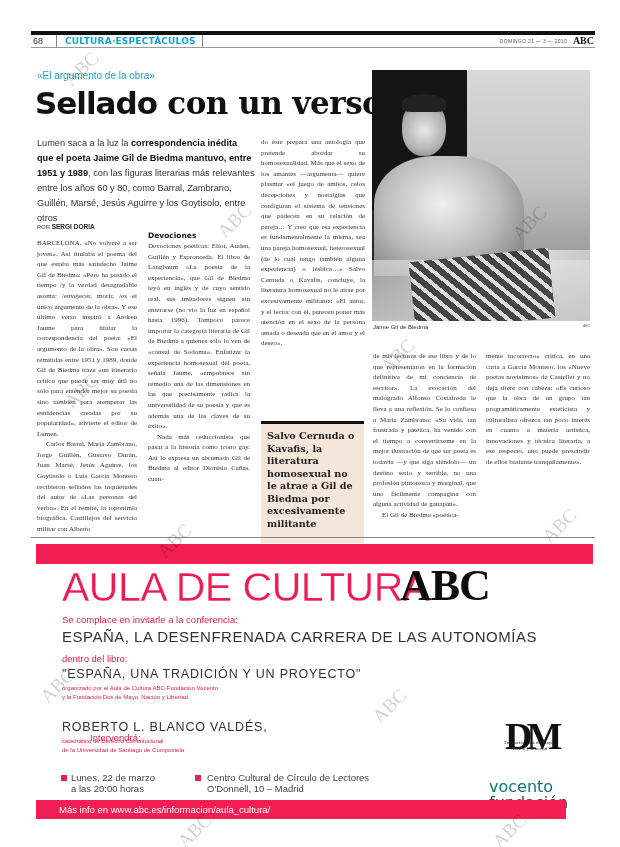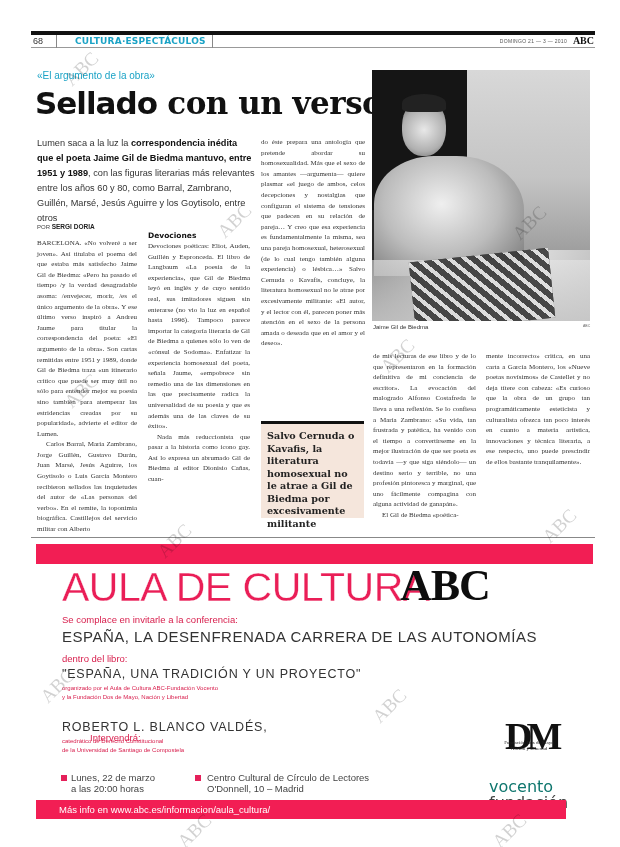--- a/index.html
+++ b/index.html
@@ -3,21 +3,21 @@
 <meta charset="utf-8">
 <style>
   * { box-sizing: border-box; margin: 0; padding: 0; }
   html, body { width: 620px; height: 847px; background: #fff; overflow: hidden; }
   body { position: relative; font-family: "DejaVu Serif", serif; color: #222; }
 
   
   .topbar { position: absolute; left: 31px; top: 31px; width: 564px; height: 4px; background: #111; }
   .header { position: absolute; left: 31px; top: 35px; width: 564px; height: 13px; border-bottom: 1px solid #999; }
   .page-num { position: absolute; left: 2px; top: 1px; font: 9px "Liberation Sans", sans-serif; color: #333; }
-  .section { position: absolute; left: 25px; top: 0; height: 13px; padding: 1px 6px 0 18px; border-left: 1px solid #888; border-right: 1px solid #888; font: bold 9px "DejaVu Sans", sans-serif; letter-spacing: 0.2px; color: #1ba3c6; }
+  .section { position: absolute; left: 25px; top: 0; height: 13px; padding: 1px 6px 0 8px; border-left: 1px solid #888; border-right: 1px solid #888; font: bold 9px "DejaVu Sans", sans-serif; letter-spacing: 0.2px; color: #1ba3c6; }
   .dateline { position: absolute; right: 28px; top: 3px; font: 5px "Liberation Sans", sans-serif; color: #555; letter-spacing: 0.3px; }
   .brand { position: absolute; right: 1px; top: 0px; font: bold 10px "Liberation Serif", serif; color: #111; }
 
   
   .kicker { position: absolute; left: 37px; top: 70px; font: 10px "Liberation Sans", sans-serif; color: #1ba3c6; }
   .headline { position: absolute; left: 35px; top: 84px; font-family: "DejaVu Serif", serif; font-size: 31px; line-height: 38px; color: #111; white-space: nowrap; letter-spacing: -0.5px; }
   .headline b { font-family: "DejaVu Sans", sans-serif; font-weight: bold; letter-spacing: -1px; }
   .standfirst { position: absolute; left: 37px; top: 136px; width: 218px; font: 9.2px/15px "Liberation Sans", sans-serif; color: #333; }
   .standfirst b { color: #111; }
 
@@ -35,21 +35,21 @@
   .photo .door { position: absolute; left: 0; top: 0; width: 95px; height: 140px; background: #151515; }
   .photo .head { position: absolute; left: 30px; top: 28px; width: 44px; height: 58px; border-radius: 48% 48% 45% 45%; background: radial-gradient(circle at 50% 55%, #e8e8e8 0%, #b0b0b0 55%, #4d4d4d 100%); }
   .photo .hair { position: absolute; left: 30px; top: 24px; width: 44px; height: 18px; border-radius: 50% 50% 20% 20%; background: #222; }
   .photo .body { position: absolute; left: 2px; top: 86px; width: 150px; height: 120px; border-radius: 40% 45% 0 0; background: radial-gradient(ellipse at 45% 40%, #efefef 0%, #bcbcbc 50%, #6f6f6f 100%); }
   .photo .pillow { position: absolute; left: 40px; top: 185px; width: 140px; height: 70px; transform: rotate(-6deg); background: repeating-linear-gradient(45deg, #2f2f2f 0 6px, #e0e0e0 6px 10px), #444; opacity: 0.85; }
   .photo .sheet { position: absolute; left: 0; top: 190px; width: 218px; height: 61px; background: linear-gradient(180deg, rgba(230,230,230,0.6), rgba(200,200,200,0.9)); }
   .caption { position: absolute; left: 373px; top: 324px; font: 6px "Liberation Sans", sans-serif; color: #333; }
   .credit { position: absolute; left: 583px; top: 324px; font: 3.5px "Liberation Sans", sans-serif; color: #666; }
 
   
-  .pullquote { position: absolute; left: 261px; top: 421px; width: 103px; height: 97px; background: #f5e6dc; border-top: 3px solid #111; padding: 6px 5px 0 6px; font: bold 9.6px/12.5px "DejaVu Serif", serif; color: #222; }
+  .pullquote { position: absolute; left: 261px; top: 421px; width: 103px; height: 122px; background: #f5e6dc; border-top: 3px solid #111; padding: 6px 5px 0 6px; font: bold 9.6px/12.5px "DejaVu Serif", serif; color: #222; }
 
   .bottom-rule { position: absolute; left: 31px; top: 537px; width: 564px; height: 1px; background: #888; }
 
   
   .ad-bar-top { position: absolute; left: 36px; top: 544px; width: 557px; height: 20px; background: #f21e54; }
   .ad-title { position: absolute; left: 62px; top: 564px; font: 41px/46px "Liberation Sans", sans-serif; color: #ea1e57; letter-spacing: -0.5px; white-space: nowrap; -webkit-text-stroke: 0.3px #fff; }
   .ad-abc { position: absolute; left: 400px; top: 561px; font: bold 44px/50px "Liberation Serif", serif; color: #0d0d0d; letter-spacing: -1px; }
   .ad-red { font: 9.5px "Liberation Sans", sans-serif; color: #d8204e; position: absolute; }
   .ad-red-small { font: 6px "Liberation Sans", sans-serif; color: #d8204e; position: absolute; }
   .ad-gray { font: 15px "Liberation Sans", sans-serif; color: #333; position: absolute; letter-spacing: 0.5px; white-space: nowrap; }

